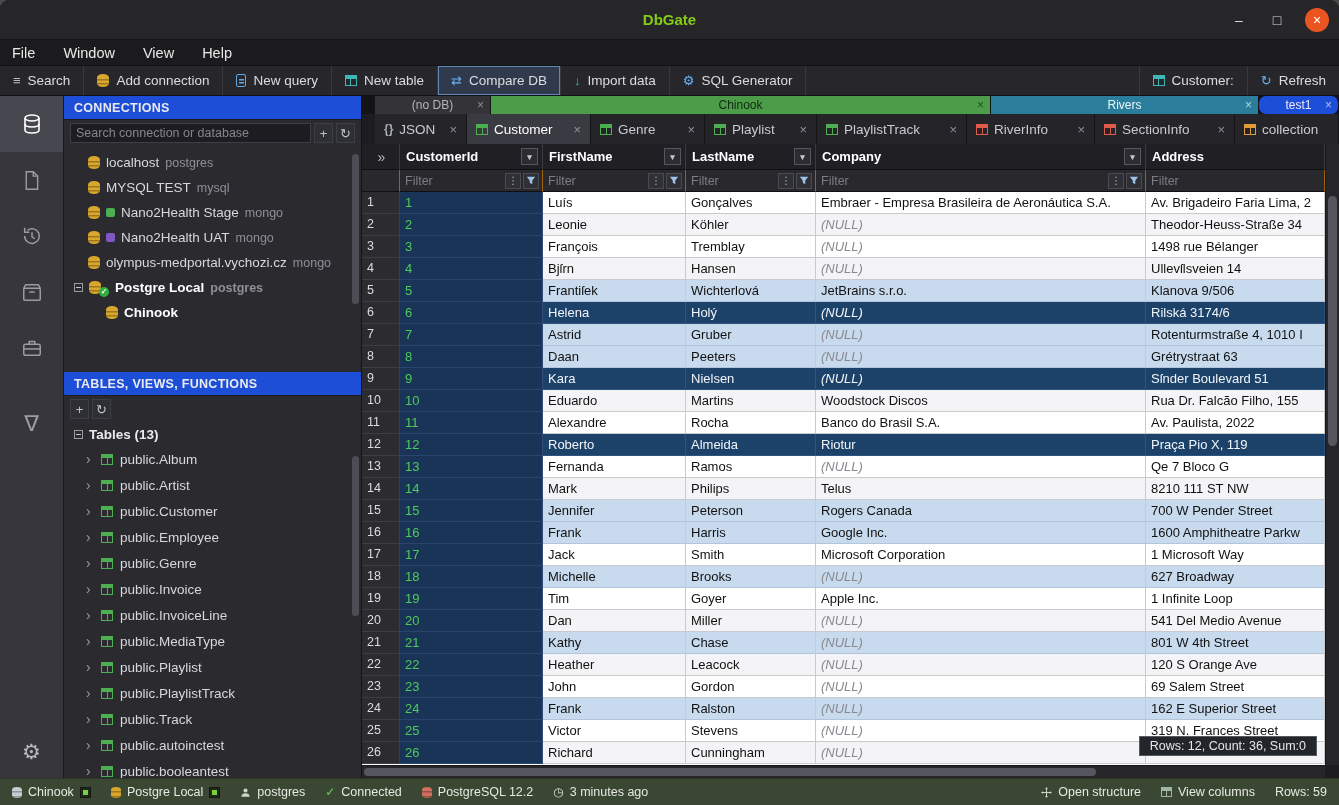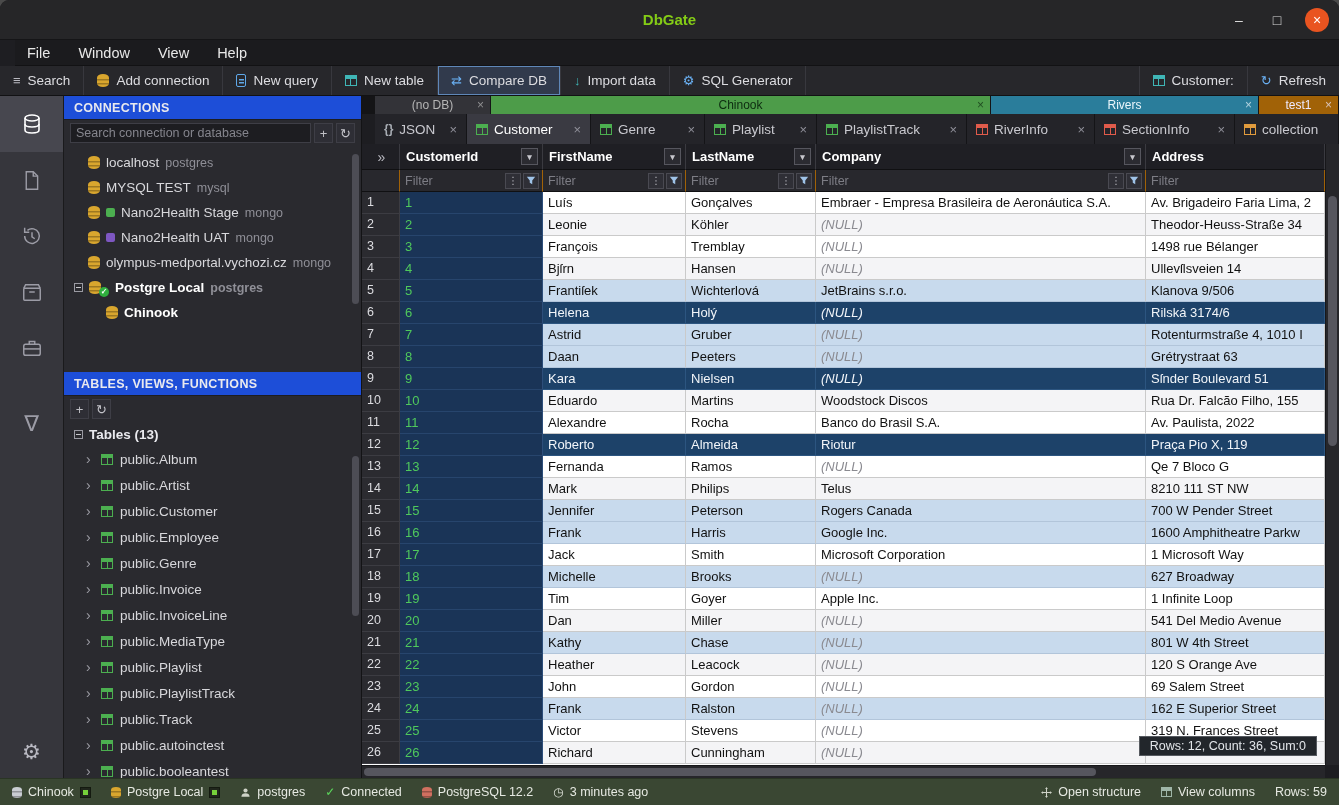--- a/index.html
+++ b/index.html
@@ -11,21 +11,21 @@
   .titlebar{position:absolute;top:0;left:0;right:0;height:40px;background:#262628;
     display:flex;align-items:center;justify-content:center;border-bottom:1px solid #151517;}
   .title{color:#84cc16;font-weight:bold;font-size:15px;}
   .win-controls{position:absolute;right:10px;top:0;height:40px;display:flex;align-items:center;gap:18px;}
   .wc{color:#d8d8d8;font-size:14px;width:20px;text-align:center;cursor:default;}
   .wc-close{width:24px;height:24px;border-radius:50%;background:#e95420;color:#fff;
     display:flex;align-items:center;justify-content:center;font-size:14px;}
 
   
   .menubar{position:absolute;top:40px;left:0;right:0;height:26px;background:#1b1b1e;
-    display:flex;align-items:center;gap:28px;padding-left:12px;border-bottom:1px solid #121214;margin-left:15px;}
+    display:flex;align-items:center;gap:28px;padding-left:12px;border-bottom:1px solid #121214;}
   .menu-item{color:#e8e8e8;font-size:14.5px;}
 
   
   .toolbar{position:absolute;top:66px;left:0;right:0;height:30px;background:#27272b;
     display:flex;align-items:stretch;border-bottom:1px solid #121214;}
   .tbtn{display:flex;align-items:center;gap:7px;padding:0 13px;border-right:1px solid #38383e;
     color:#dcdce0;font-size:13.5px;white-space:nowrap;}
   .tbtn.active{background:#313a4c;box-shadow:inset 0 0 0 1px #5f87b8;}
   .tbtn-right{border-left:1px solid #38383e;border-right:none;}
   .ticon{font-size:13px;line-height:1;}
@@ -407,21 +407,21 @@
         <span class="gt-close">×</span>
       </div>
       <div class="gtab" style="background: rgb(77, 156, 73); color: rgb(13, 43, 16);">
         <span>Chinook</span>
         <span class="gt-close">×</span>
       </div>
       <div class="gtab" style="background: rgb(42, 125, 155); color: rgb(234, 246, 251);">
         <span>Rivers</span>
         <span class="gt-close">×</span>
       </div>
-      <div class="gtab" style="background: #a16207; color: rgb(239, 234, 255);">
+      <div class="gtab" style="background: #1d4ed8; color: rgb(239, 234, 255); border-radius: 7px;">
         <span>test1</span>
         <span class="gt-close">×</span>
       </div>
     </div>
 
     <div class="ftabs">
       <div class="ftab">
         <span class="json-ic">{}</span>
         <span>JSON</span>
         <span class="tclose">×</span>

